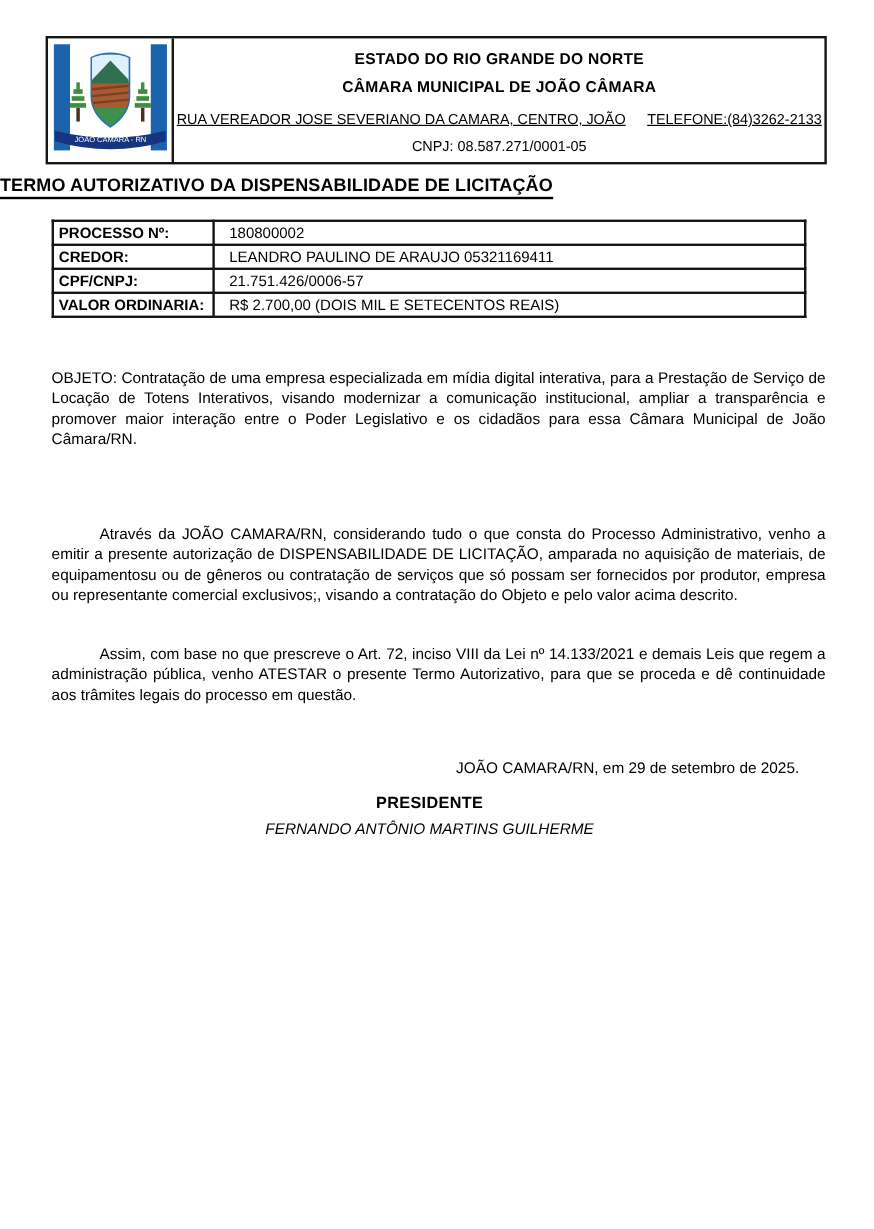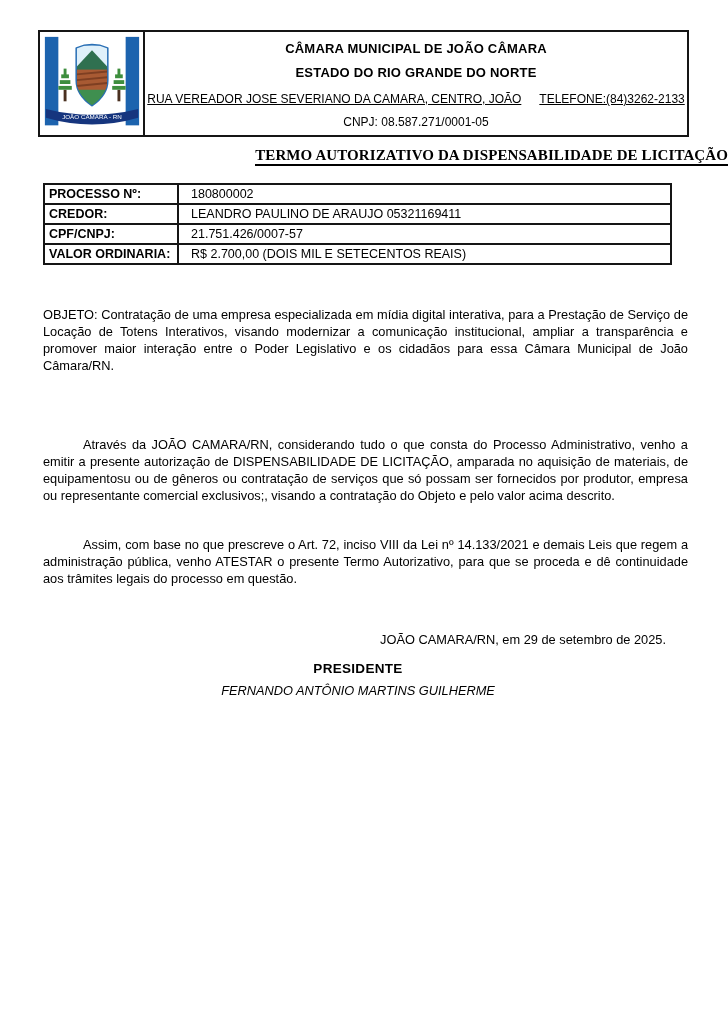--- a/index.html
+++ b/index.html
@@ -24,21 +24,21 @@
   }
   .header-text {
     flex: 1; display: flex; flex-direction: column; align-items: center;
     padding-top: 9px;
   }
   .org-line { font-weight: bold; font-size: 13px; letter-spacing: 0.2px; margin-bottom: 9px; }
   .addr-line { font-size: 12px; display: flex; gap: 18px; margin-top: 3px; margin-bottom: 9px; white-space: nowrap; text-decoration: underline; }
   .cnpj-line { font-size: 12px; }
 
   
-  .doc-title { position: absolute; top: 146px; left: 0; width: 100%; text-align: right; font-family: Liberation Serif, serif; }
+  .doc-title { position: absolute; top: 146px; left: 0; width: 100%; text-align: left; }
   .doc-title span {
     font-size: 15px; font-weight: bold; letter-spacing: 0.1px;
     border-bottom: 2px solid #000; padding-bottom: 1px;
   }
 
   
   table.info {
     position: absolute; top: 183px; left: 43px;
     width: 629px; border-collapse: collapse;
   }
@@ -105,22 +105,22 @@
           <rect x="74.5" y="46" width="11" height="4"></rect>
           <rect x="76" y="40" width="8" height="4"></rect>
           <rect x="78.5" y="34" width="3" height="8"></rect>
         </g>
 
         <path d="M4,76 Q52,88 100,76 L100,85 Q52,99 4,85 Z" fill="#16357e"></path>
         <text x="52" y="86" text-anchor="middle" font-size="6.5" fill="#ffffff">JOÃO CÂMARA - RN</text>
       </svg>
     </div>
     <div class="header-text">
+      <div class="org-line">ESTADO DO RIO GRANDE DO NORTE</div>
       <div class="org-line">CÂMARA MUNICIPAL DE JOÃO CÂMARA</div>
-      <div class="org-line">ESTADO DO RIO GRANDE DO NORTE</div>
       <div class="addr-line">
         <span>RUA VEREADOR JOSE SEVERIANO DA CAMARA, CENTRO, JOÃO</span>
         <span>TELEFONE:(84)3262-2133</span>
       </div>
       <div class="cnpj-line">CNPJ: 08.587.271/0001-05</div>
     </div>
   </div>
 
   <div class="doc-title">
     <span>TERMO AUTORIZATIVO DA DISPENSABILIDADE DE LICITAÇÃO</span>
@@ -131,21 +131,21 @@
       <tr>
         <td class="lbl">PROCESSO Nº:</td>
         <td class="val">180800002</td>
       </tr>
       <tr>
         <td class="lbl">CREDOR:</td>
         <td class="val">LEANDRO PAULINO DE ARAUJO 05321169411</td>
       </tr>
       <tr>
         <td class="lbl">CPF/CNPJ:</td>
-        <td class="val">21.751.426/0007-57</td>
+        <td class="val">21.751.426/0006-57</td>
       </tr>
       <tr>
         <td class="lbl">VALOR ORDINARIA:</td>
         <td class="val">R$ 2.700,00 (DOIS MIL E SETECENTOS REAIS)</td>
       </tr>
     </tbody>
   </table>
 
   <div class="para para-objeto">OBJETO: Contratação de uma empresa especializada em mídia digital interativa, para a Prestação de Serviço de Locação de Totens Interativos, visando modernizar a comunicação institucional, ampliar a transparência e promover maior interação entre o Poder Legislativo e os cidadãos para essa Câmara Municipal de João Câmara/RN.</div>
   <div class="para para-auth">Através da JOÃO CAMARA/RN, considerando tudo o que consta do Processo Administrativo, venho a emitir a presente autorização de DISPENSABILIDADE DE LICITAÇÃO, amparada no aquisição de materiais, de equipamentosu ou de gêneros ou contratação de serviços que só possam ser fornecidos por produtor, empresa ou representante comercial exclusivos;, visando a contratação do Objeto e pelo valor acima descrito.</div>

